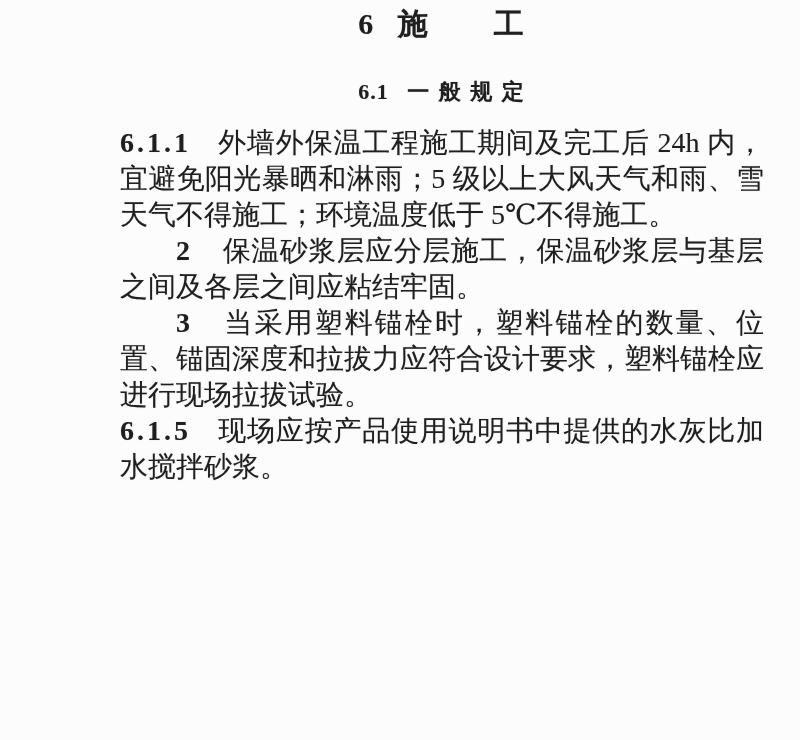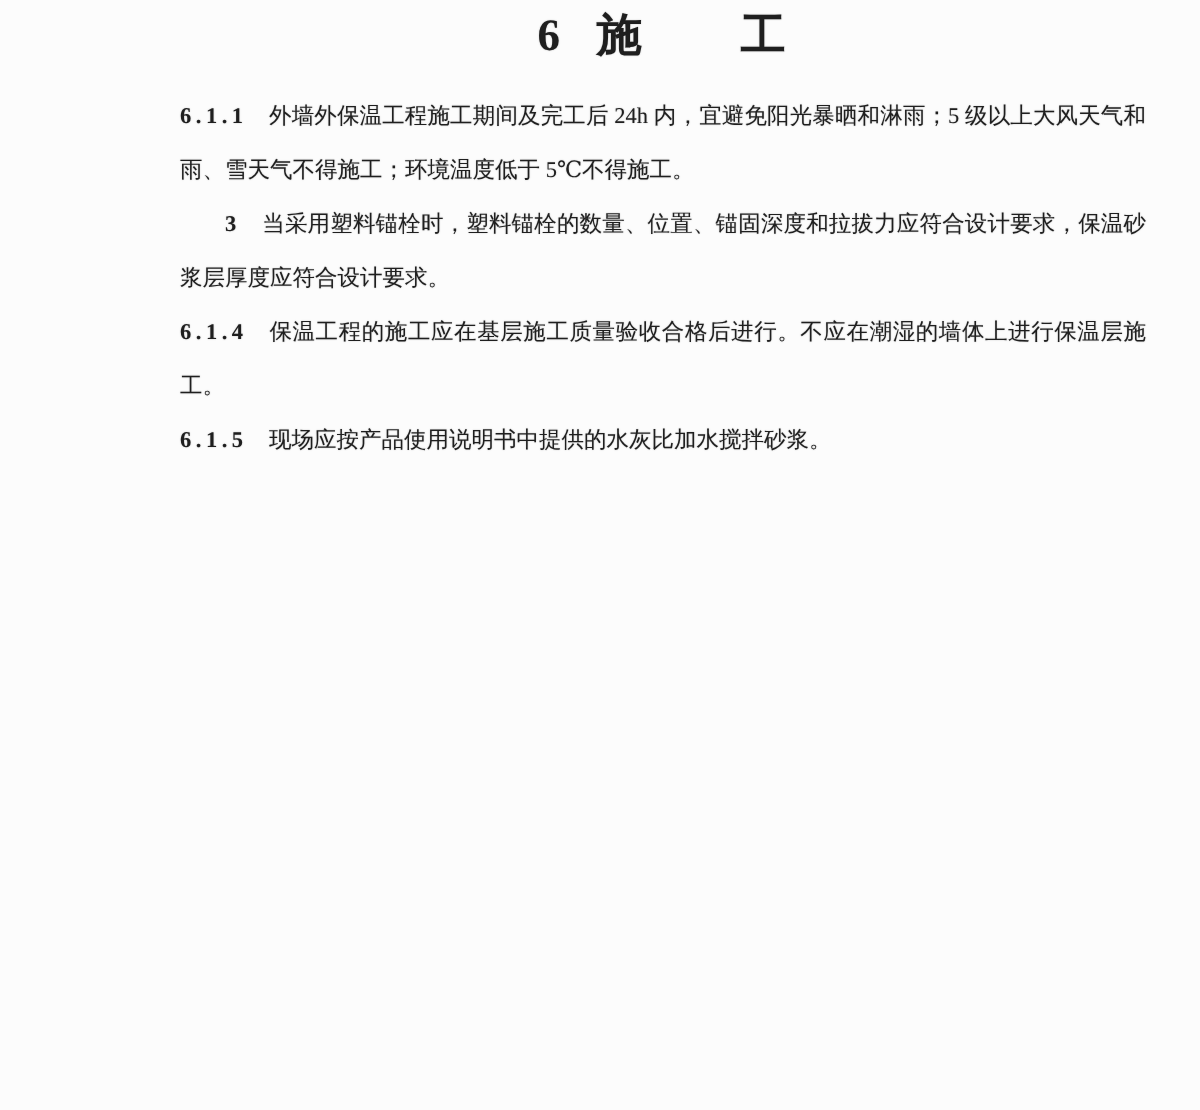--- a/index.html
+++ b/index.html
@@ -45,21 +45,21 @@
     letter-spacing: 1px;
   }
   .section-title {
     letter-spacing: 2px;
   }
   .clauses {
     margin-top: 18px;
   }
   .clause {
     margin: 0;
-    font-size: 15px;
+    font-size: 28px;
     line-height: 36px;
     text-align: justify;
   }
   .clause-label {
     font-weight: 700;
     letter-spacing: 3px;
     margin-right: 0.95em;
   }
   .clause.list-item {
     text-indent: 2em;
@@ -68,28 +68,29 @@
     letter-spacing: 0;
     margin-right: 1.15em;
   }
 </style>
 </head>
 <body>
 
 <div class="page">
   <h1 class="chapter-heading"><span class="chapter-number">6</span><span class="chapter-title">施　　工</span></h1>
 
+  <h2 class="section-heading"><span class="section-number">6.1</span><span class="section-title">一 般 规 定</span></h2>
 
   <div class="clauses">
   <p class="clause"><span class="clause-label">6.1.1</span><span class="clause-text">外墙外保温工程施工期间及完工后 24h 内，宜避免阳光暴晒和淋雨；5 级以上大风天气和雨、雪天气不得施工；环境温度低于 5℃不得施工。</span></p>
 
 
 
+  <p class="clause list-item"><span class="clause-label">2</span><span class="clause-text">保温砂浆层应分层施工，保温砂浆层与基层之间及各层之间应粘结牢固。</span></p>
 
-  <p class="clause list-item"><span class="clause-label">3</span><span class="clause-text">当采用塑料锚栓时，塑料锚栓的数量、位置、锚固深度和拉拔力应符合设计要求，保温砂浆层厚度应符合设计要求。</span></p>
+  <p class="clause list-item"><span class="clause-label">3</span><span class="clause-text">当采用塑料锚栓时，塑料锚栓的数量、位置、锚固深度和拉拔力应符合设计要求，塑料锚栓应进行现场拉拔试验。</span></p>
 
 
-  <p class="clause"><span class="clause-label">6.1.4</span><span class="clause-text">保温工程的施工应在基层施工质量验收合格后进行。不应在潮湿的墙体上进行保温层施工。</span></p>
 
   <p class="clause"><span class="clause-label">6.1.5</span><span class="clause-text">现场应按产品使用说明书中提供的水灰比加水搅拌砂浆。</span></p>
 
 </div>
 </div>
 
 </body></html>

